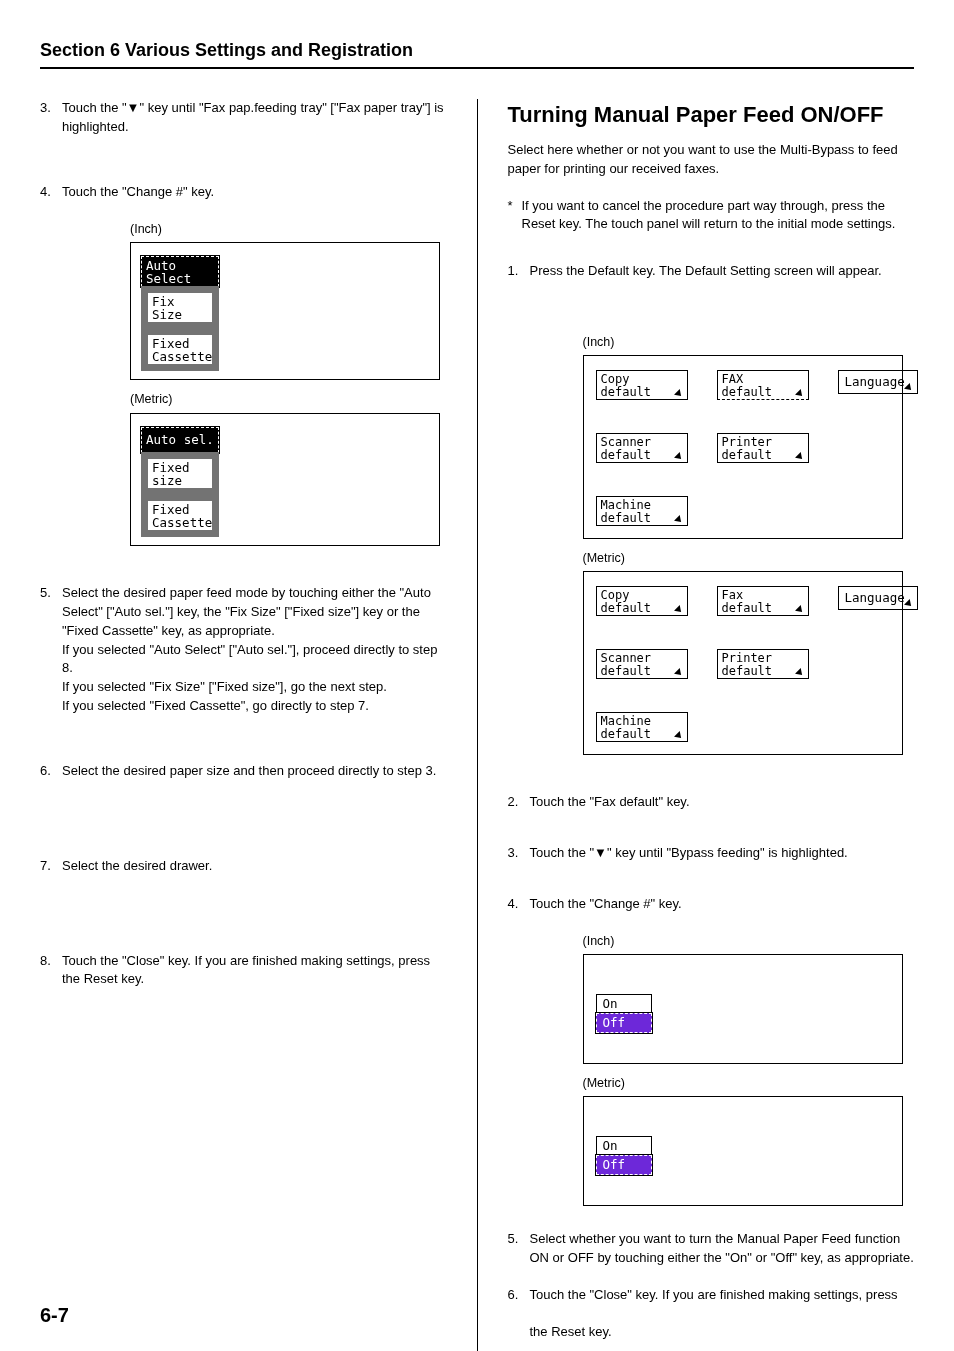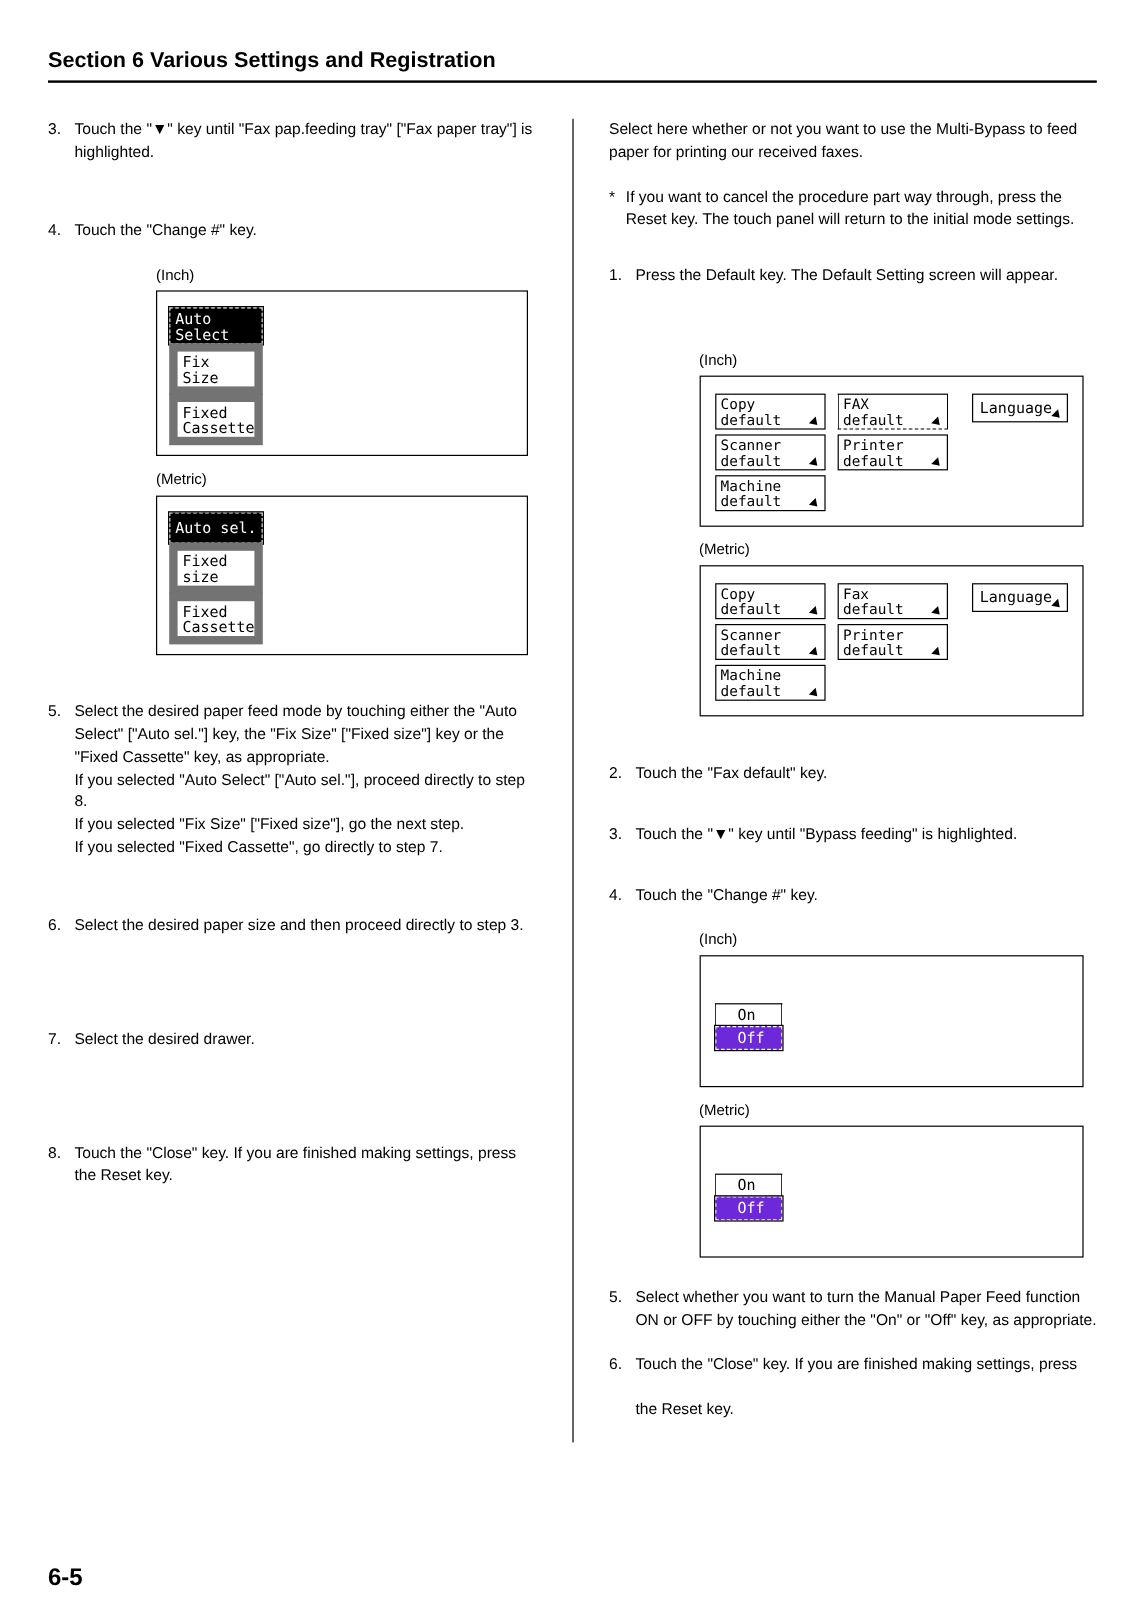--- a/index.html
+++ b/index.html
@@ -73,20 +73,21 @@
       color: #fff;
       border: 1px dashed #fff;
       outline: 1px solid #000;
     }
     .opt.tall { min-height: 30px; }
     .grid2 {
       display: grid;
       grid-template-columns: 92px 92px 1fr;
       column-gap: 10px;
       row-gap: 0;
+      gap: 29px;
     }
     .gridcell { position: relative; }
     .dbox {
       border: 1px solid #000;
       padding: 2px 4px 1px 4px;
       line-height: 1.05;
       font-size: 12px;
       height: 30px;
       position: relative;
       margin-bottom: 4px;
@@ -117,21 +118,21 @@
       position: absolute; right: 4px; bottom: 2px;
       width: 0; height: 0;
       border-left: 4px solid transparent;
       border-right: 4px solid transparent;
       border-top: 6px solid #000;
       transform: rotate(-45deg);
     }
     .onoff-stack { display: flex; flex-direction: column; width: 56px; margin-top: 26px; }
     .oo {
       border: 1px solid #000;
-      padding: 2px 18px;
+      padding: 2px 6px;
       font-size: 12.5px;
       text-align: left;
       line-height: 1.1;
       margin-top: -1px;
     }
     .oo.sel {
       background: #6d28d9; color: #fff;
       border: 1px dashed #fff; outline: 1px solid #000;
     }
     .oo.dash { border-bottom: 1px dashed #000; }
@@ -223,20 +224,21 @@
     <div class="step">
       <div class="num">8.</div>
       <div class="body">Touch the "Close" key. If you are finished making settings, press the Reset key.</div>
     </div>
 
   </div>
 
   <div class="vrule"></div>
 
   <div class="col">
+    <h2 class="big">Turning Manual Paper Feed ON/OFF</h2>
     <div style="margin-bottom:18px">Select here whether or not you want to use the Multi-Bypass to feed paper for printing our received faxes.</div>
 
     <div class="note">
       <div class="ast">*</div>
       <div>If you want to cancel the procedure part way through, press the Reset key. The touch panel will return to the initial mode settings.</div>
     </div>
 
     <div class="step">
       <div class="num">1.</div>
       <div class="body">Press the Default key. The Default Setting screen will appear.</div>
@@ -349,13 +351,13 @@
     </div>
     <div class="spacer-sm"></div>
     <div class="step">
       <div class="num"></div>
       <div class="body">the Reset key.</div>
     </div>
 
   </div>
 </div>
 
-<div class="page-num">6-5</div>
+<div class="page-num">6-7</div>
 
 </body></html>

